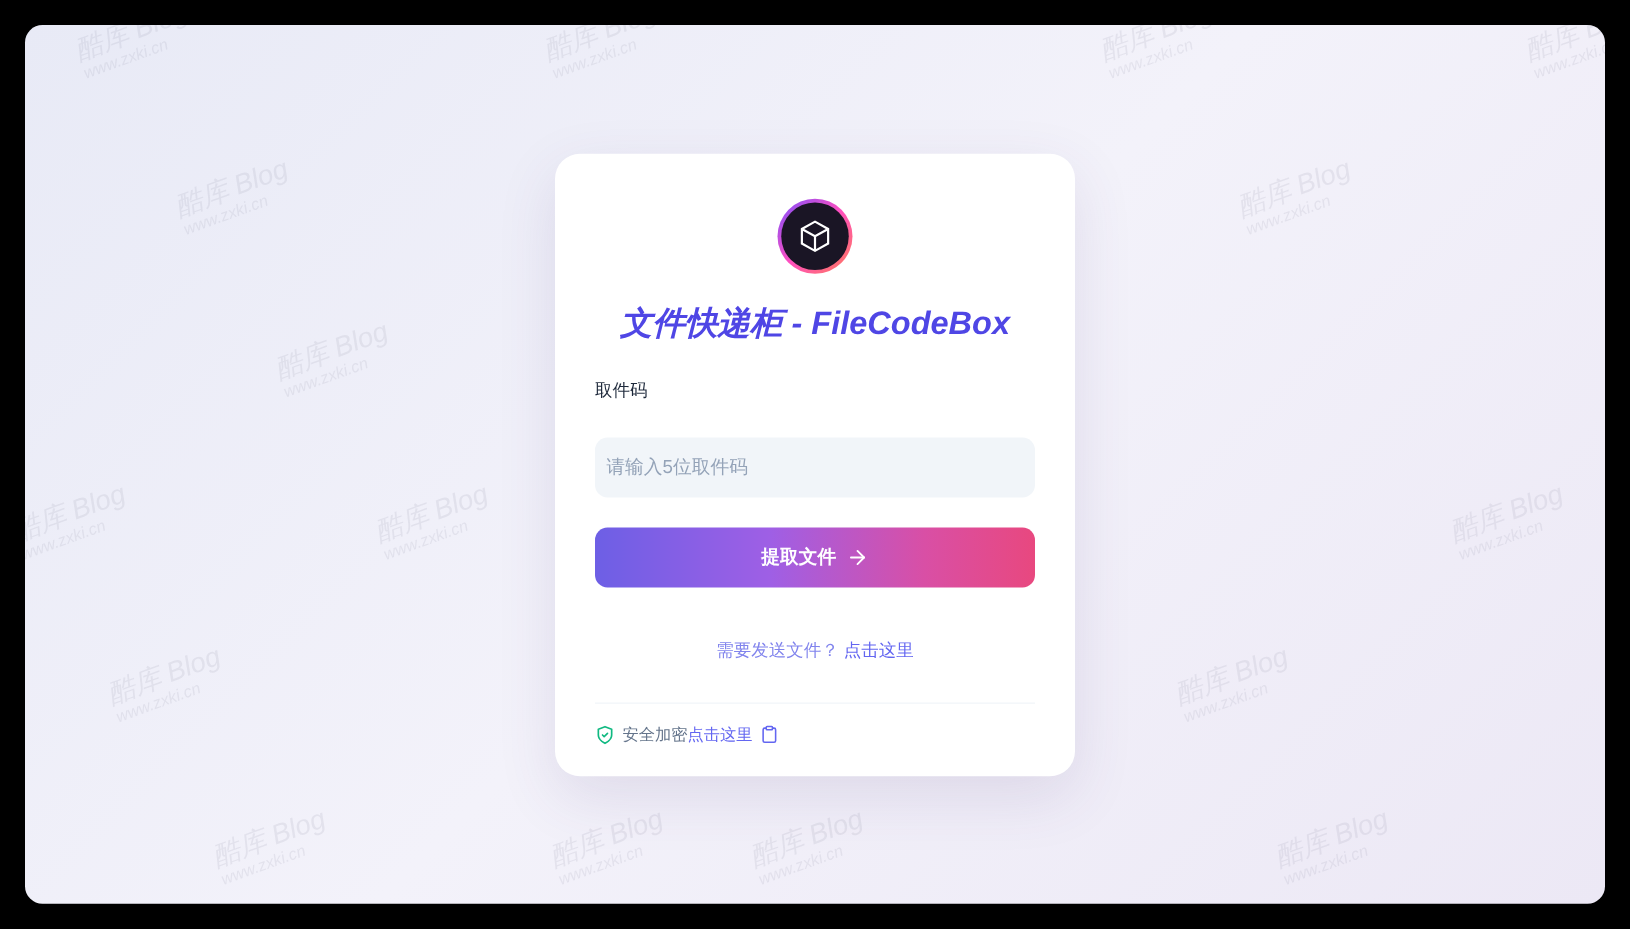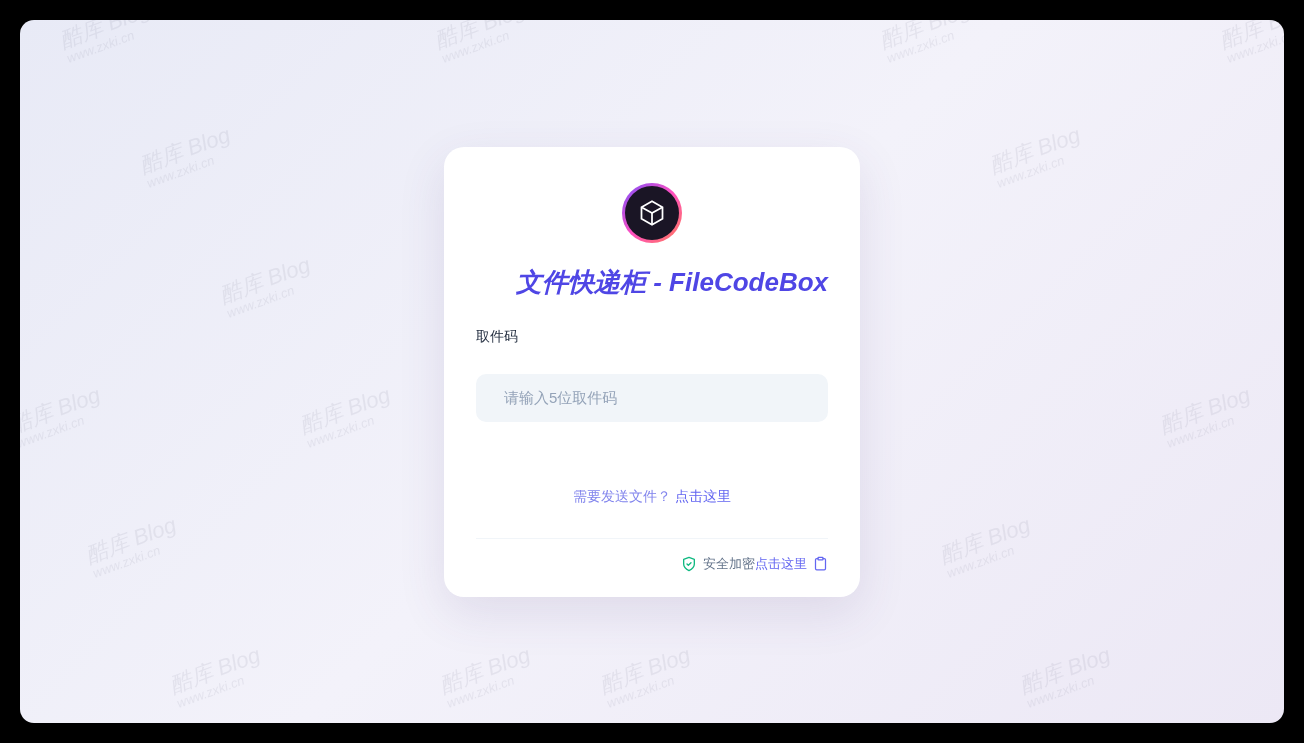--- a/index.html
+++ b/index.html
@@ -92,42 +92,42 @@
       align-items: center;
       justify-content: center;
     }
     
     .logo-inner svg {
       width: 28px;
       height: 28px;
     }
     
     .title {
-      text-align: right;
+      text-align: center;
       font-size: 26px;
       font-weight: 700;
       font-style: italic;
       color: #4f46e5;
       margin-bottom: 28px;
     }
     
     .form-label {
       font-size: 14px;
       color: #1e293b;
       margin-bottom: 28px;
       display: block;
     }
     
     .input-field {
       width: 100%;
       height: 48px;
       background: #f1f5f9;
       border: none;
       border-radius: 10px;
-      padding: 0 28px;
+      padding: 0 9px;
       font-size: 15px;
       color: #334155;
       outline: none;
       margin-bottom: 24px;
     }
     
     .input-field::placeholder {
       color: #94a3b8;
     }
     
@@ -161,21 +161,21 @@
       margin-bottom: 32px;
       margin-top: 42px;
     }
     
     .send-link .question {
       color: #8184ed;
     }
     
     .footer {
       display: flex;
-      justify-content: flex-end;
+      justify-content: flex-start;
       align-items: center;
       padding-top: 16px;
       border-top: 1px solid #f1f5f9;
     }
     
     .secure-badge {
       display: flex;
       align-items: center;
       gap: 6px;
       font-size: 13px;
@@ -244,20 +244,27 @@
         </div>
       </div>
     </div>
     
     <h1 class="title">文件快递柜 - FileCodeBox</h1>
     
     <label class="form-label">取件码</label>
     
     <input type="text" class="input-field" placeholder="请输入5位取件码" style="">
     
+    <button class="submit-button">
+      <span>提取文件</span>
+      <svg class="arrow-icon" viewBox="0 0 24 24" fill="none" stroke="currentColor" stroke-width="2" stroke-linecap="round" stroke-linejoin="round">
+        <line x1="5" y1="12" x2="19" y2="12"></line>
+        <polyline points="12 5 19 12 12 19"></polyline>
+      </svg>
+    </button>
     
     <div class="send-link">
       <span class="question">需要发送文件？</span>
       <span>点击这里</span>
     </div>
     
     <div class="footer">
       <div class="secure-badge">
         <svg class="shield-icon" viewBox="0 0 24 24" fill="none" stroke="currentColor" stroke-width="2" stroke-linecap="round" stroke-linejoin="round">
           <path d="M12 22s8-4 8-10V5l-8-3-8 3v7c0 6 8 10 8 10z"></path>

